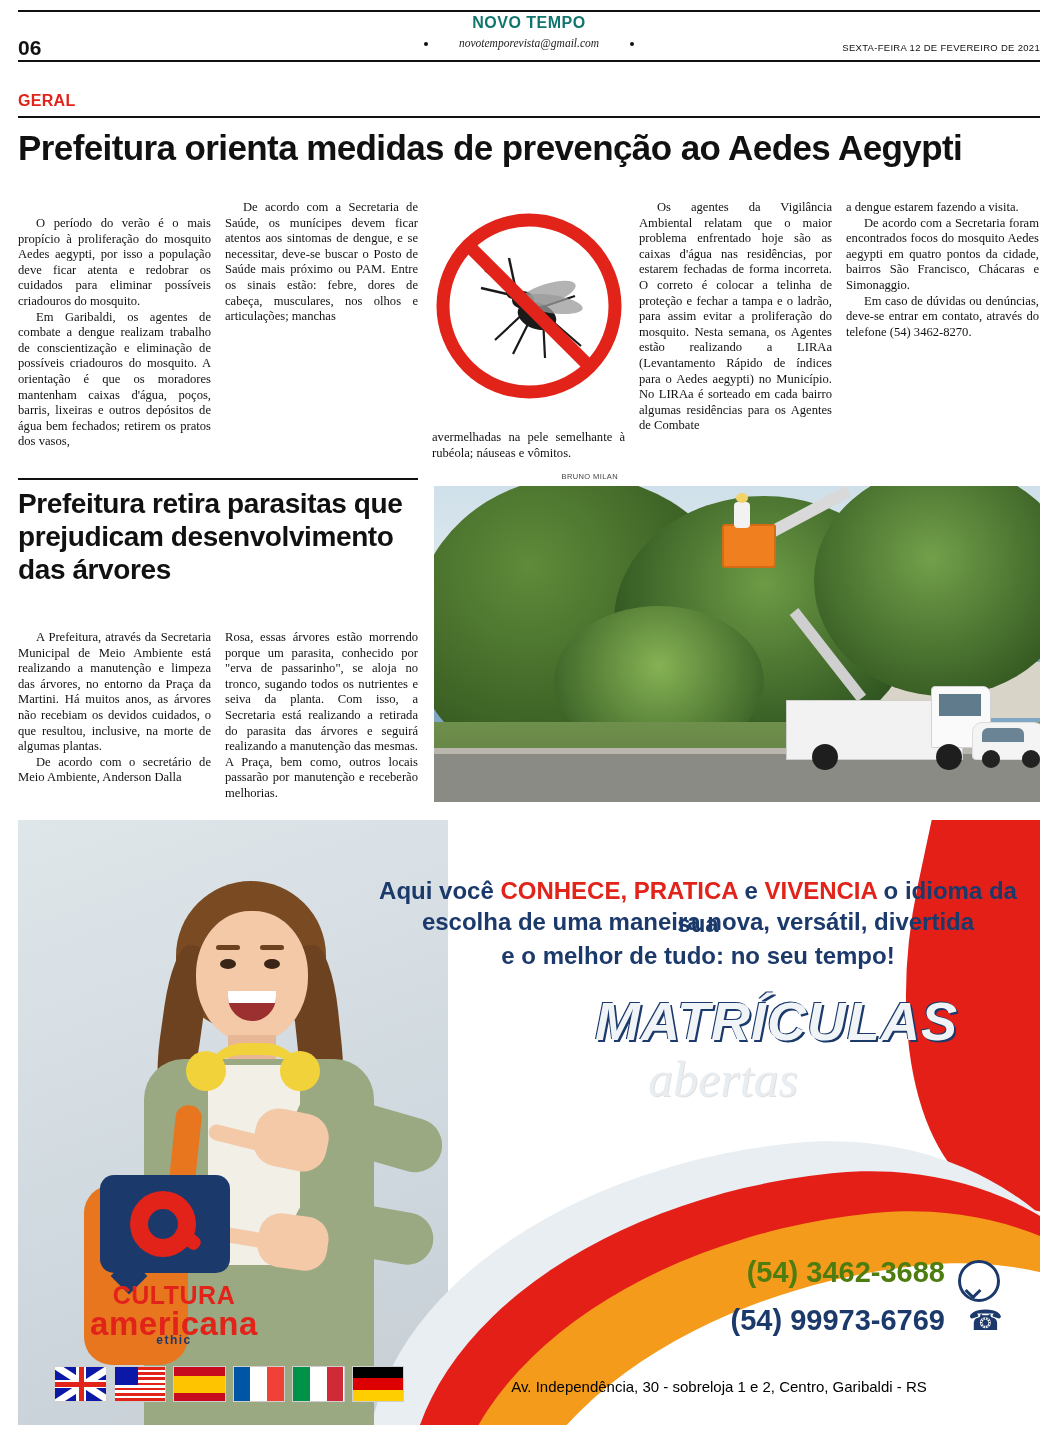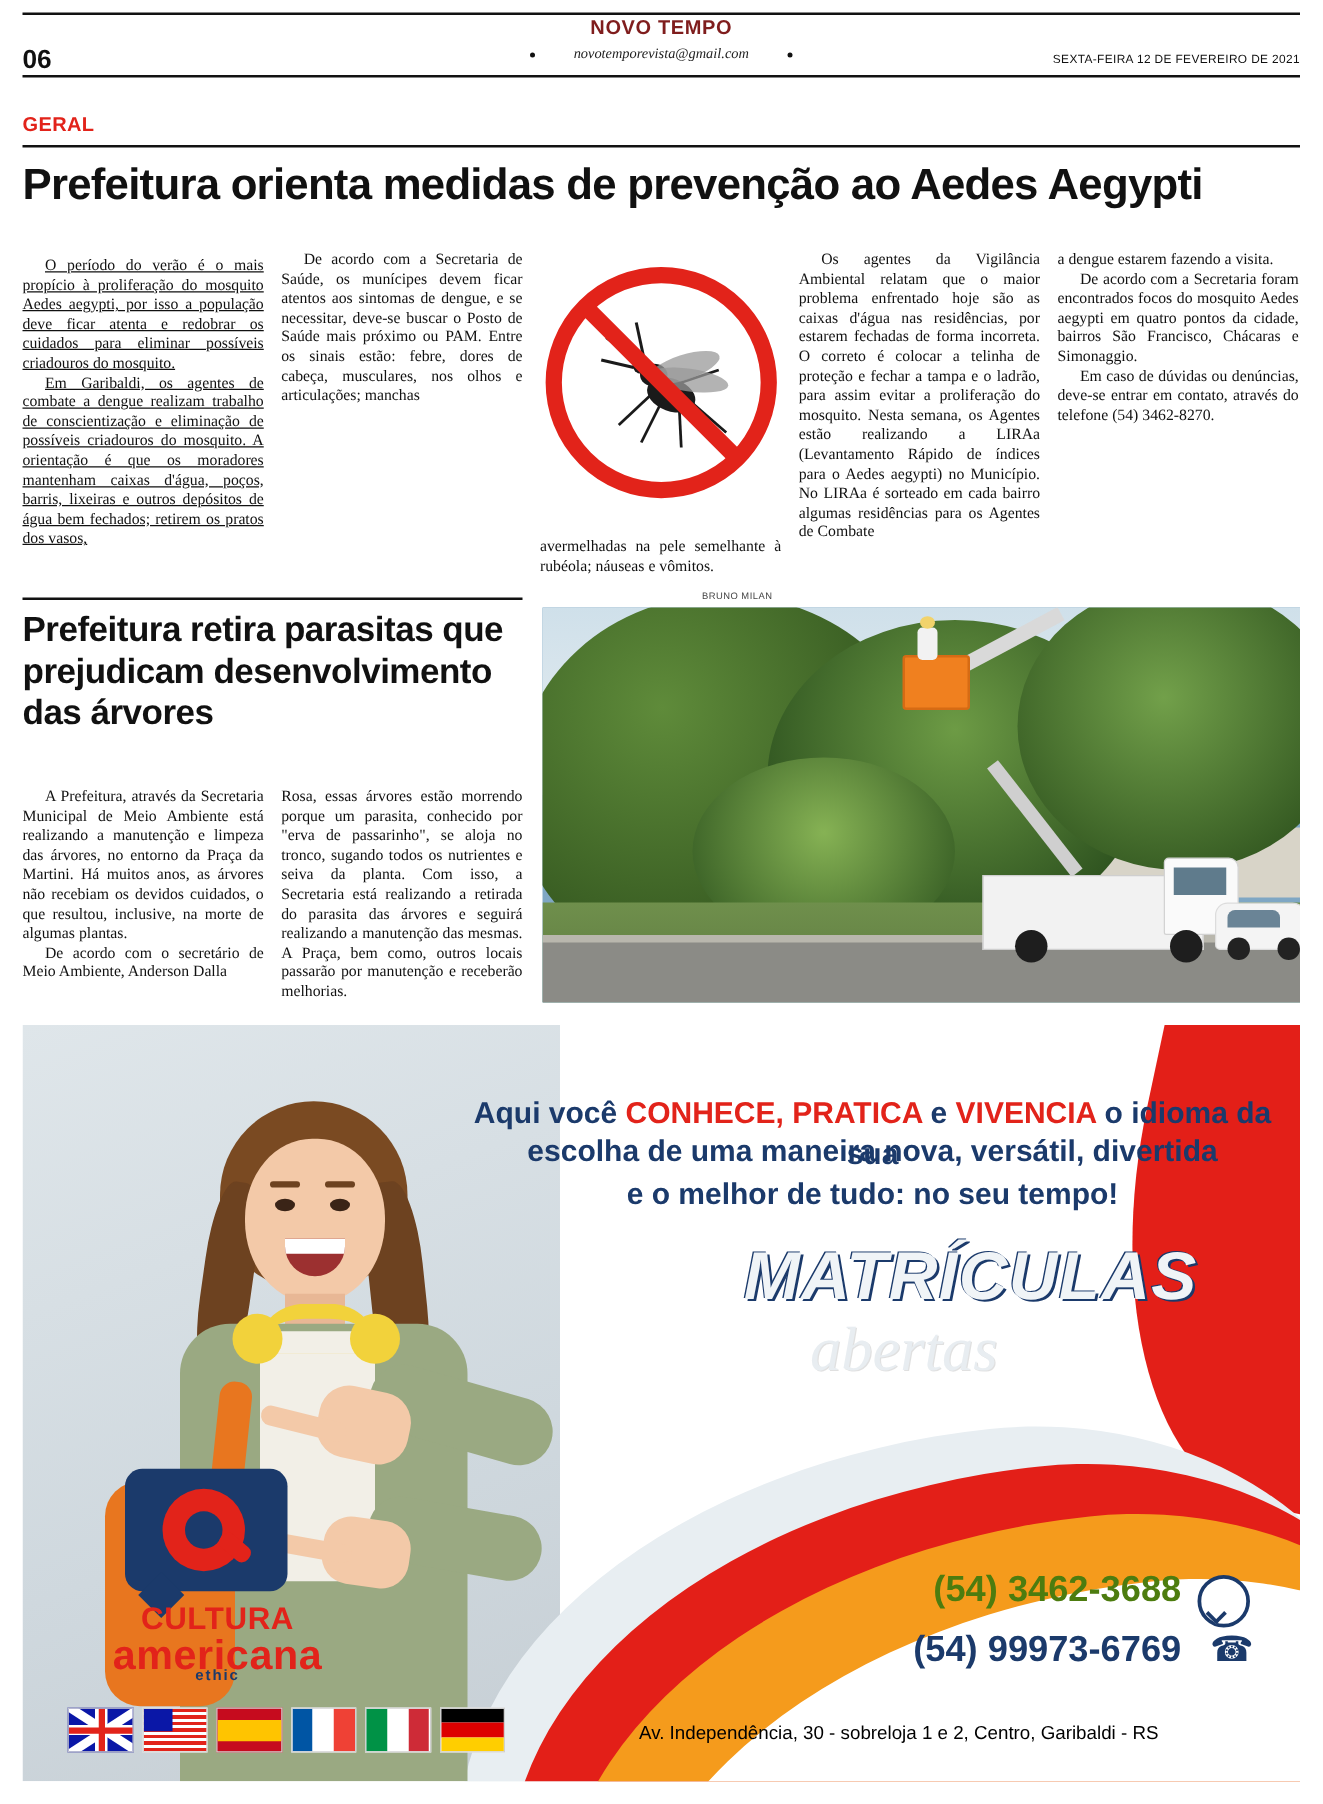--- a/index.html
+++ b/index.html
@@ -13,21 +13,21 @@
   }
   .page{position:relative;width:1058px;height:1443px;}
 
   
   .masthead{position:absolute;left:0;top:0;width:1058px;height:62px;}
   .mast-rule-top{position:absolute;left:18px;top:10px;width:1022px;height:2px;background:#111;}
   .mast-rule-bot{position:absolute;left:18px;top:60px;width:1022px;height:2px;background:#111;}
   .mast-title{
     position:absolute;left:0;top:14px;width:1058px;text-align:center;
     font-family:"Liberation Sans",sans-serif;font-weight:bold;font-size:16px;
-    letter-spacing:.5px;color:#7f1d1d;
+    letter-spacing:.5px;color:#0f766e;
   }
   .mast-mail{
     position:absolute;left:0;top:37px;width:1058px;text-align:center;
     font-style:italic;font-size:11.5px;color:#222;
   }
   .mast-dot{position:absolute;top:42px;width:4px;height:4px;border-radius:50%;background:#111;}
   .dot-l{left:424px;} .dot-r{left:630px;}
   .page-num{
     position:absolute;left:18px;top:36px;
     font-family:"Liberation Sans",sans-serif;font-weight:bold;font-size:21px;color:#111;
@@ -50,21 +50,21 @@
     font-family:"Liberation Sans",sans-serif;font-weight:bold;
     font-size:35px;line-height:40px;color:#111;letter-spacing:-.6px;
   }
 
   
   .col{position:absolute;font-size:12.6px;line-height:15.6px;text-align:justify;
        font-family:"Liberation Serif",serif;color:#111;}
   .col p{margin:0;text-indent:18px;}
   .col p + p{margin-top:0;}
 
-  .a1c1{left:18px;  top:205px; width:193px;text-decoration:underline;}
+  .a1c1{left:18px;  top:216px; width:193px;}
   .a1c2{left:225px; top:200px; width:193px;}
   .a1c3{left:432px; top:200px; width:193px;}
   .a1c4{left:639px; top:200px; width:193px;}
   .a1c5{left:846px; top:200px; width:193px;}
 
   
   .mosq-wrap{position:absolute;left:436px;top:196px;width:186px;height:226px;}
   .mosq-svg{position:absolute;left:0;top:0;}
 
   

